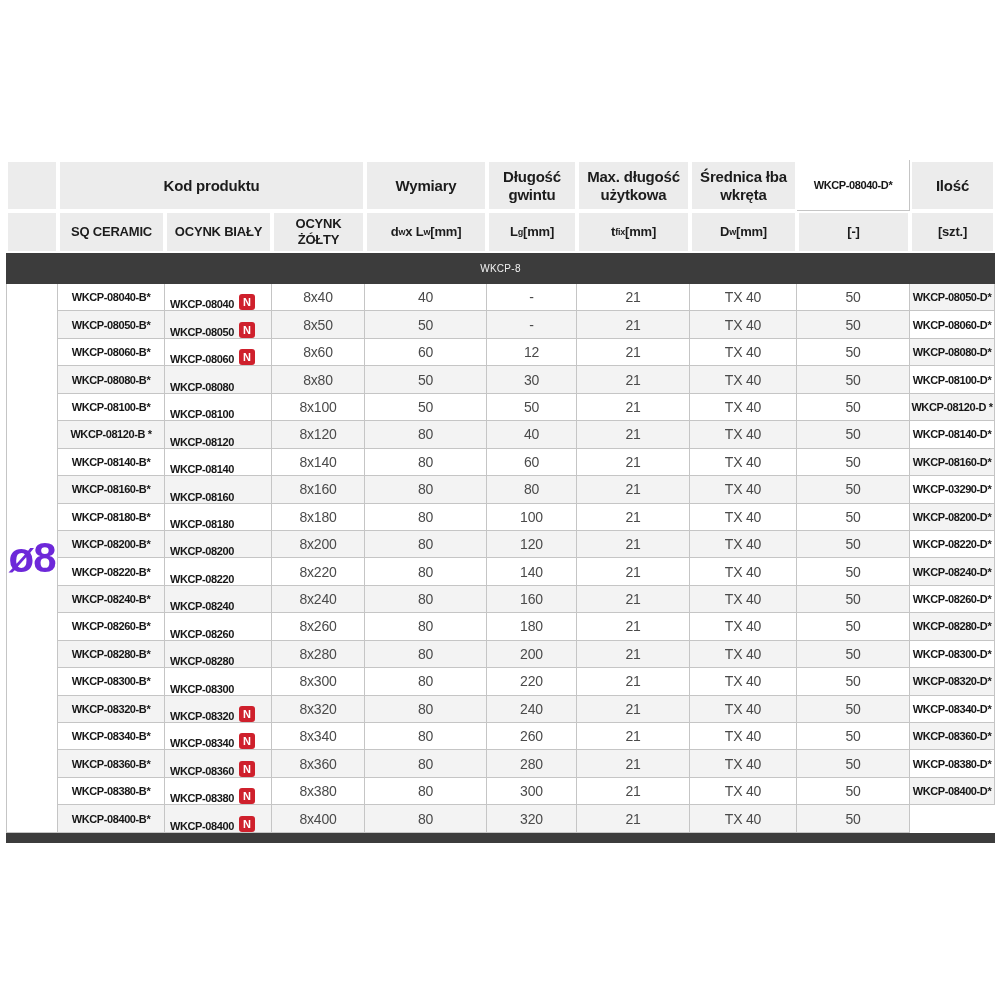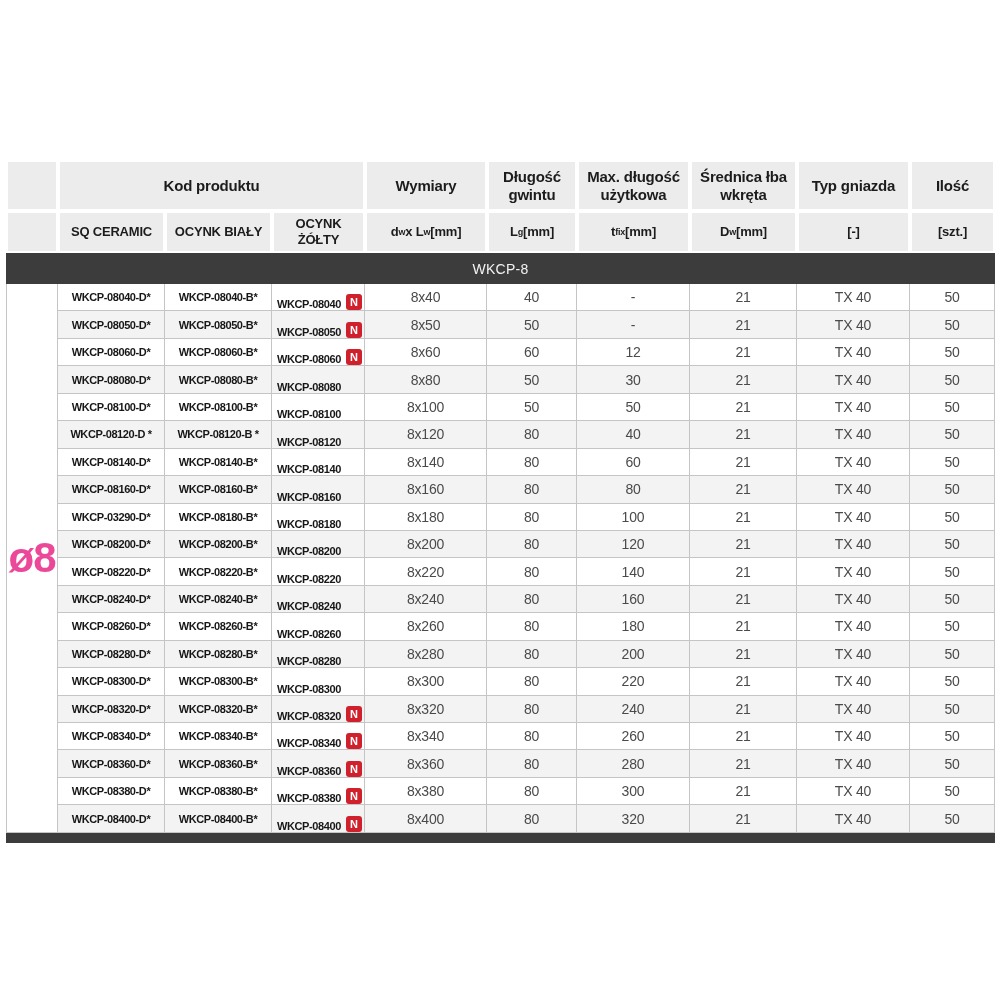--- a/index.html
+++ b/index.html
@@ -27,30 +27,30 @@
   .r1{grid-row:1;} .r2{grid-row:2;}
   .c1{grid-column:1;} .c2{grid-column:2;} .c3{grid-column:3;} .c4{grid-column:4;}
   .c5{grid-column:5;} .c6{grid-column:6;} .c7{grid-column:7;} .c8{grid-column:8;}
   .c9{grid-column:9;} .c10{grid-column:10;}
   .kodspan{grid-column:2 / span 3;}
   sub{font-size:9px;}
   
   .section-bar{
     grid-row:3;grid-column:1 / -1;background:#3c3c3c;color:#f2f2f2;
     display:flex;align-items:center;justify-content:center;
-    font-size:14px;letter-spacing:0.3px;
+    font-size:10px;letter-spacing:0.3px;
   }
   
   .bottom-bar{grid-row:24;grid-column:1 / -1;background:#3c3c3c;}
   
   .diam-cell{
     grid-column:1;grid-row:4 / span 20;background:#ffffff;
     border:1px solid #c5c5c5;border-top:none;box-sizing:border-box;
     display:flex;align-items:center;justify-content:center;
-    font-size:42px;font-weight:bold;color:#ec4899;letter-spacing:-1px;
+    font-size:42px;font-weight:bold;color:#6d28d9;letter-spacing:-1px;
   }
   
   .dc{
     display:flex;align-items:center;justify-content:center;
     border-right:1px solid #c5c5c5;border-bottom:1px solid #c5c5c5;
     box-sizing:border-box;background:#ffffff;overflow:hidden;white-space:nowrap;
   }
   .dc.stripe{background:#f3f3f3;}
   .code{font-weight:bold;font-size:11px;color:#161616;letter-spacing:-0.4px;}
   .num{font-size:14px;color:#4a4a4a;letter-spacing:-0.2px;}
@@ -66,21 +66,20 @@
 <body>
 
 <div class="table" id="grid">
 
   <div class="hc h1 r1 c1"></div>
   <div class="hc h1 r1 kodspan">Kod produktu</div>
   <div class="hc h1 r1 c6">Długość gwintu</div>
   <div class="hc h1 r1 c5">Wymiary</div>
   <div class="hc h1 r1 c7">Max. długość użytkowa</div>
   <div class="hc h1 r1 c8">Średnica łba wkręta</div>
-  <div class="hc h1 r1 c9">Typ gniazda</div>
   <div class="hc h1 r1 c10">Ilość</div>
 
   <div class="hc h2 r2 c1"></div>
   <div class="hc h2 r2 c3">OCYNK BIAŁY</div>
   <div class="hc h2 r2 c2">SQ CERAMIC</div>
   <div class="hc h2 r2 c4">OCYNK ŻÓŁTY</div>
   <div class="hc h2 r2 c5">
       <span>d</span>
       <sub>w</sub>
       <span> x L</span>

